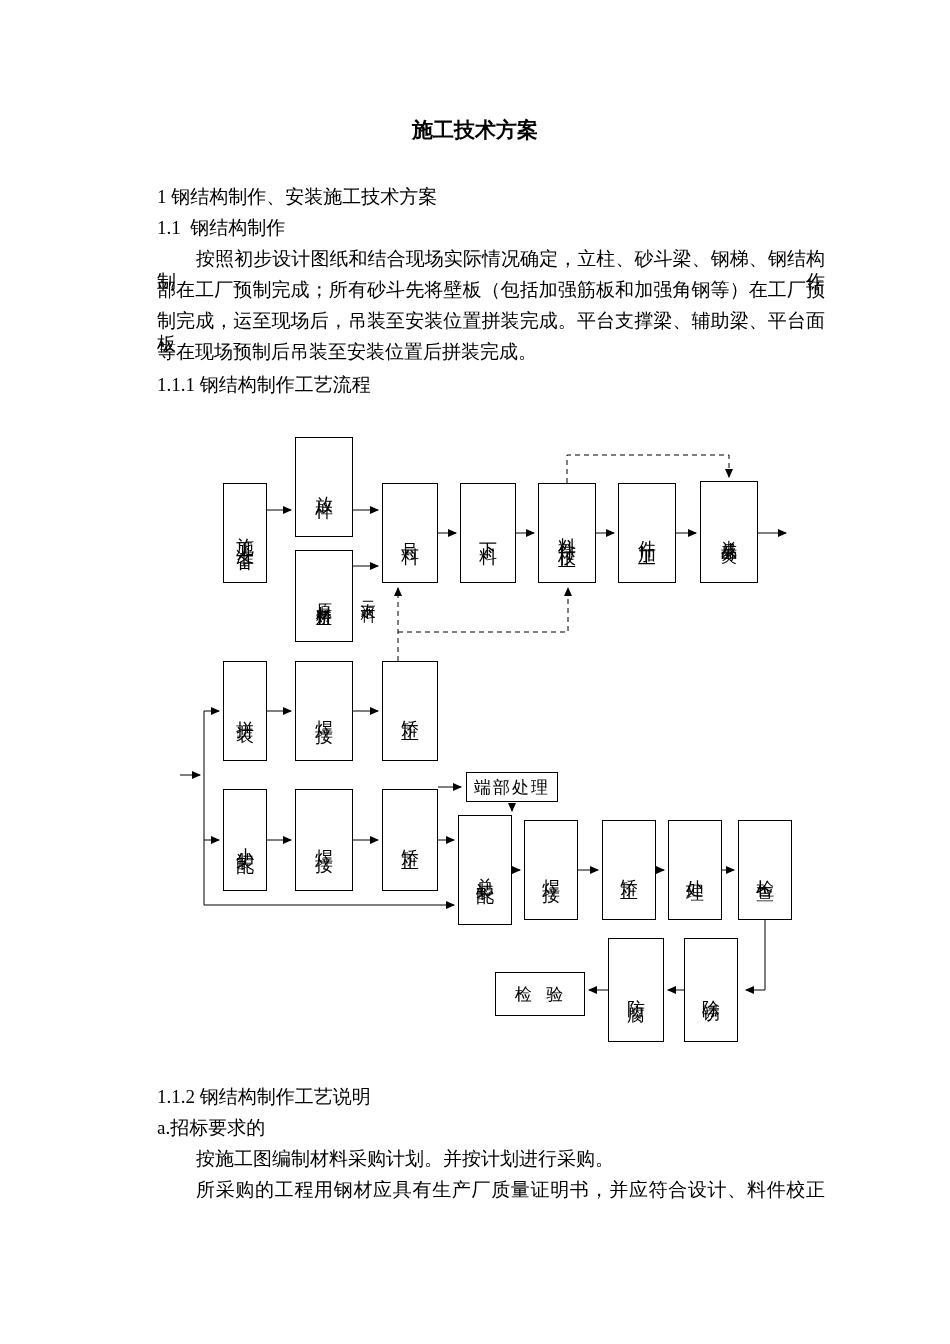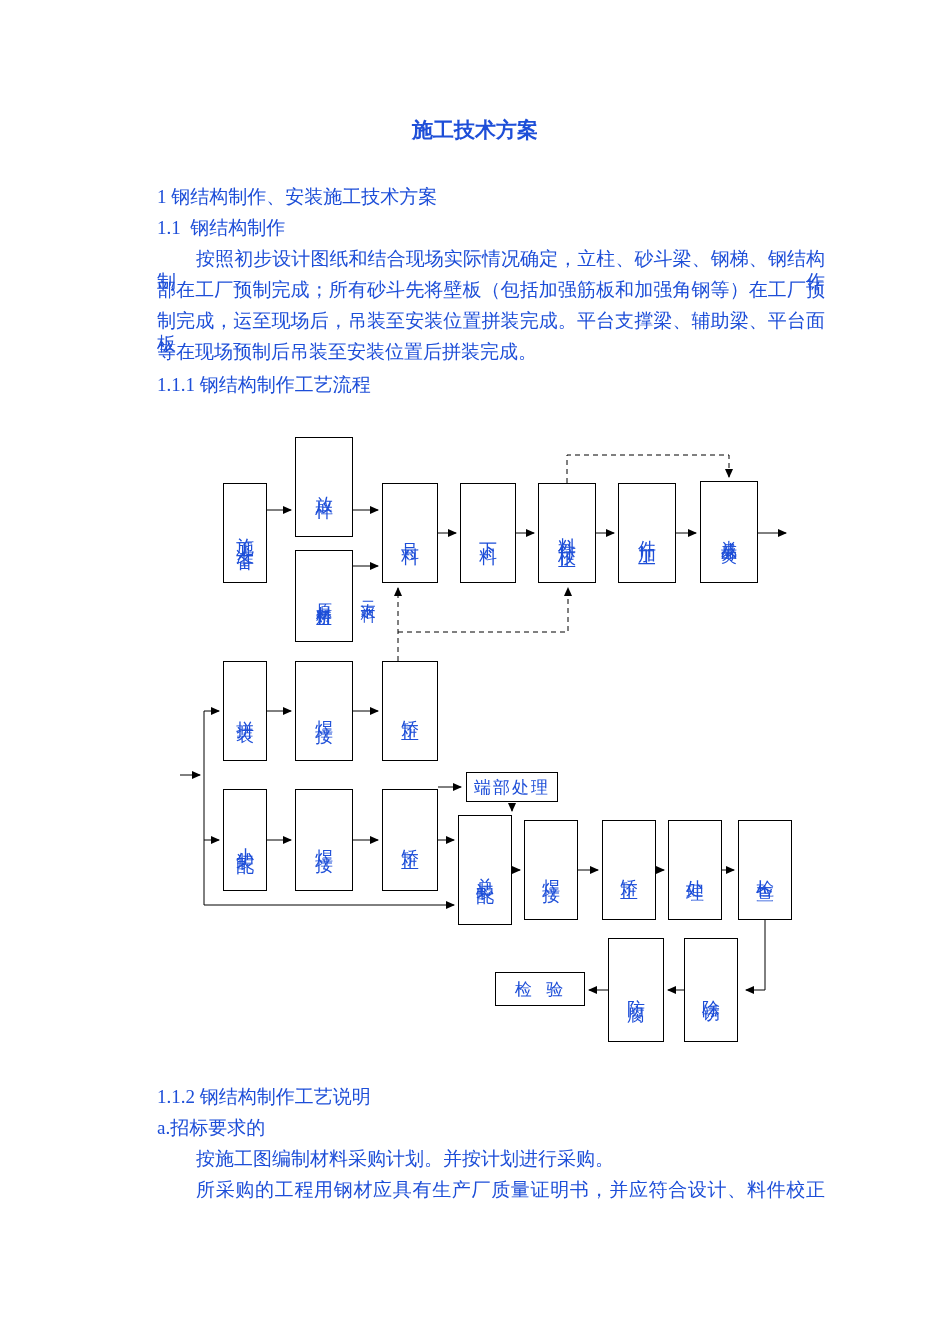--- a/index.html
+++ b/index.html
@@ -2,21 +2,21 @@
 <html><head>
 <meta charset="utf-8">
 <style>
   html,body{margin:0;padding:0;background:#888;}
   .page{
     position:relative;
     width:950px;height:1344px;
     background:#ffffff;
     margin:0 auto;
     font-family:"Liberation Serif","DejaVu Serif",serif;
-    color:#1d4ed8;
+    color:#000000;
     overflow:hidden;
   }
   .tblock{
     position:absolute;
     left:157px;
     width:668px;
     font-size:19px;
     line-height:1.2;
     white-space:pre-wrap;
   }
@@ -186,21 +186,21 @@
     <div class="fbox" style="left:730px;top:400px;width:54px;height:100px">
       <span class="vtext">检查</span>
       </div>
 
     <div class="fbox" style="left:600px;top:518px;width:56px;height:104px">
       <span class="vtext">防腐</span>
       </div>
     <div class="fbox" style="left:676px;top:518px;width:54px;height:104px">
       <span class="vtext">除锈</span>
       </div>
-    <div class="fbox" style="left:487px;top:552px;width:90px;height:34px">
+    <div class="fbox" style="left:487px;top:552px;width:90px;height:44px">
       <span class="htext">检  验</span>
       </div>
 
   </div>
 
   <div class="tblock" style="top:1086px">1.1.2 钢结构制作工艺说明</div>
   <div class="tblock" style="top:1117px">a.招标要求的</div>
   <div class="tblock indent" style="top:1148px">按施工图编制材料采购计划。并按计划进行采购。</div>
   <div class="tblock just indent" style="top:1179px">所采购的工程用钢材应具有生产厂质量证明书，并应符合设计、料件校正</div>
 

